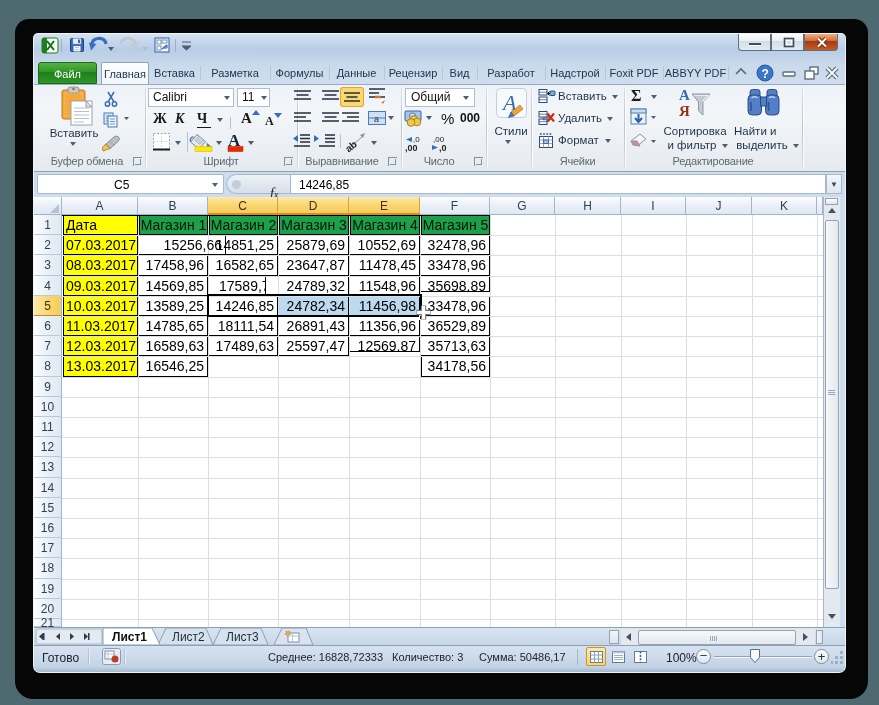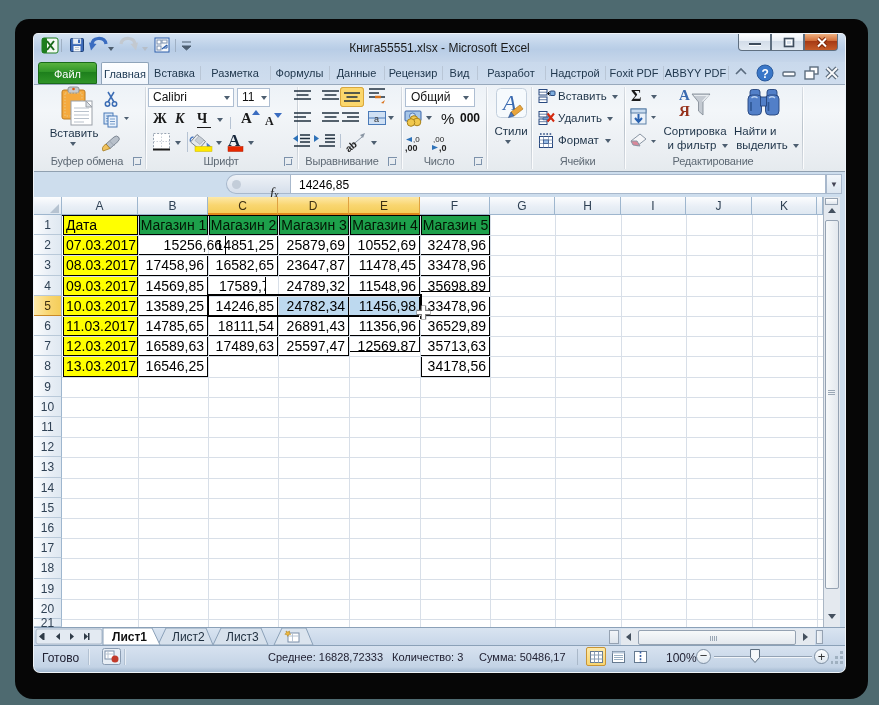--- a/index.html
+++ b/index.html
@@ -44,21 +44,20 @@
 .selblue{background:#bdd9ef}
 #stabs{left:0;top:593px;width:811px;height:18px;background:linear-gradient(#d9e4f1,#c7d6e8);border-top:1px solid #8ba1b8}
 #sbar{left:0;top:611px;width:811px;height:22px;background:linear-gradient(#d7e2f0,#c3d3e5);border-top:1px solid #8ba1b8;font-size:11px;color:#223}
 #botstrip{left:0;top:633px;width:811px;height:5px;background:linear-gradient(#c3d3e5,#a2b8d0)}
 .vsep{top:3px;width:1px;height:16px;background:#a9b8c9}
 </style></head><body>
 <div id="frame" class="ab"></div>
 <div id="win" class="ab">
 
 <div id="title" class="ab">
-<div class="t ab">Книга55551.xlsx  -  Microsoft Excel</div>
 <svg class="ab" width="200" height="26" style="left:0;top:0">
 <g>
           <rect x="8" y="4" width="16" height="15" rx="2" fill="#f4faf4" stroke="#1e7e1e"></rect>
 <rect x="8" y="4" width="5" height="15" rx="1" fill="#1e7e1e"></rect>
 <path d="M13 7 L20 16 M20 7 L13 16" stroke="#1a6b1a" stroke-width="2"></path>
         </g>
 <rect x="27" y="5" width="1" height="13" fill="#9fb0c4"></rect>
 <g>
           <rect x="36.5" y="4.5" width="13" height="13" rx="1" fill="#3a68b8" stroke="#1d4077"></rect>
 <rect x="39" y="4.5" width="8" height="5.5" fill="#e8eef6" stroke="#9ab0cc" stroke-width="0.5"></rect>
@@ -375,20 +374,24 @@
 <path d="M5.5 10 q3 -2.5 6 0 M23 10 q3 -2.5 6 0" stroke="#b8d0f0" fill="none" stroke-width="1.4"></path>
 <path d="M5 14 v9 M22.5 14 v9" stroke="#2e5694" stroke-width="1.6"></path>
 </svg>
 <div class="btxt ab" style="left:700px;top:40px;width:56px;text-align:left">Найти и</div>
 <div class="btxt ab" style="left:698px;top:54px;width:60px;text-align:center">выделить</div>
 <div class="ab" style="left:759px;top:59px">
         <div class="car"></div>
       </div>
 </div>
 <div id="fbar" class="ab">
+<div id="nbox" class="ab">
+        <div class="ab" style="left:76px;top:3px;font-size:12px;color:#000">C5</div>
+        <div class="car ab" style="left:174px;top:8px"></div>
+      </div>
 <div id="fcap" class="ab">
         <div class="ab" style="left:5px;top:5px;width:9px;height:9px;border-radius:5px;background:#c3cdd9"></div>
         <div class="ab" style="left:43px;top:11px;font-family:'Liberation Serif',serif;font-style:italic;font-size:14px;color:#222">f<span style="font-size:10px">x</span></div>
       </div>
 <div id="ffield" class="ab">
         <div class="ab" style="left:8px;top:3px;font-size:12px;color:#000">14246,85</div>
       </div>
 <div id="fdrop" class="ab">▼</div>
 </div>
 <div id="sheet" class="ab">

